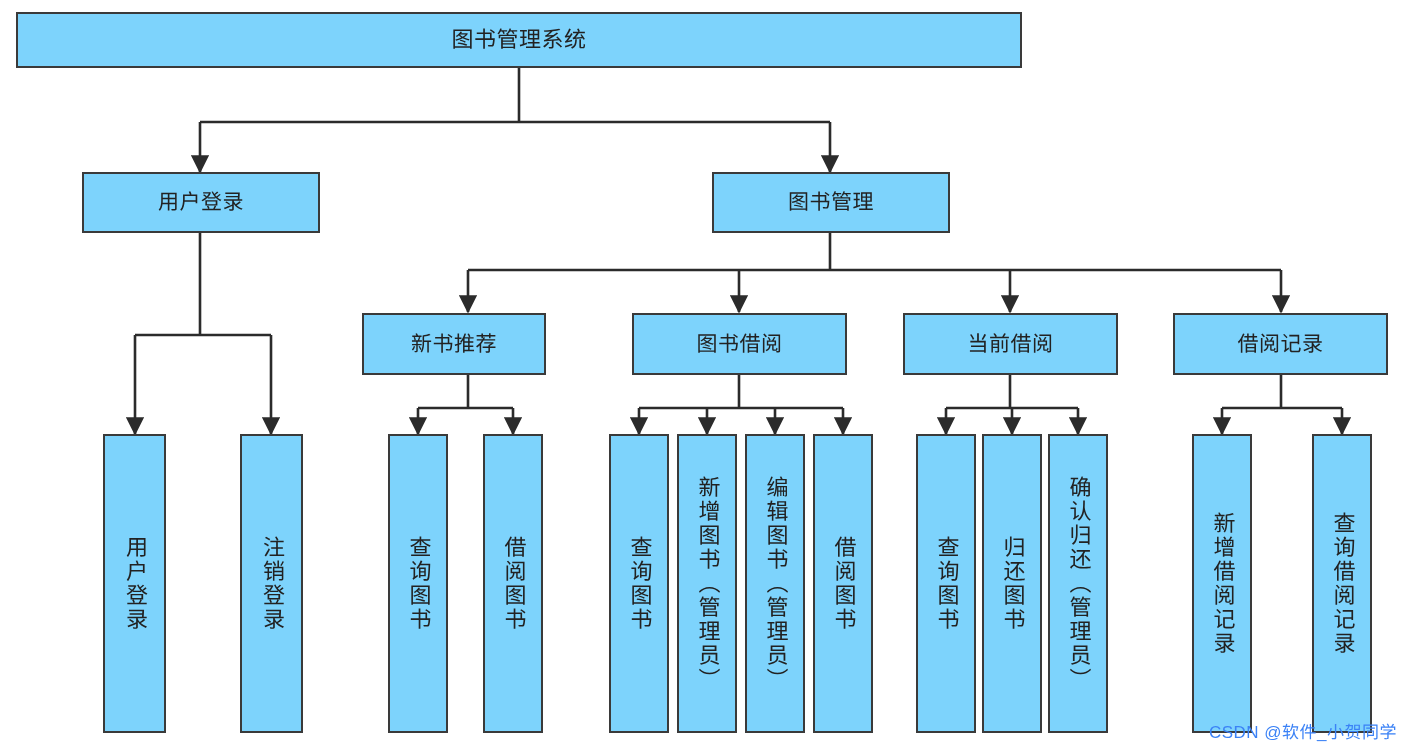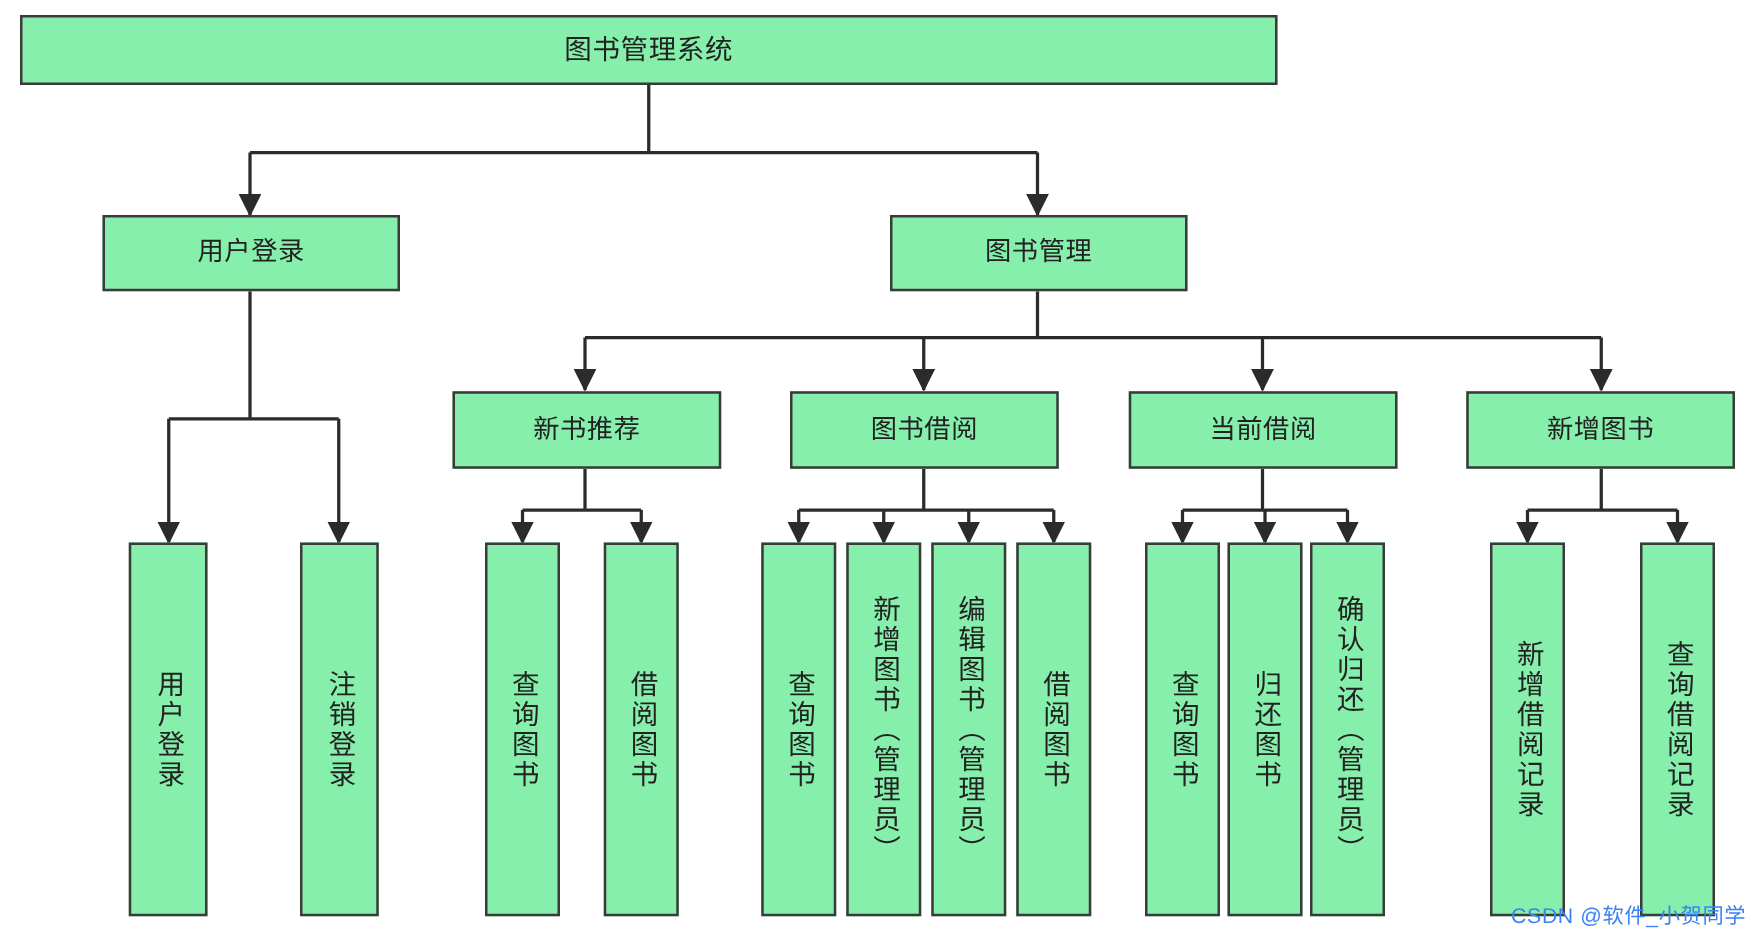--- a/index.html
+++ b/index.html
@@ -25,21 +25,21 @@
     left: 0;
     top: 0;
     width: 1405px;
     height: 747px;
     pointer-events: none;
   }
   
   .node {
     position: absolute;
     box-sizing: border-box;
-    background: #86efac;
+    background: #7dd3fc;
     border: 2px solid #3a3a3a;
     display: flex;
     align-items: center;
     justify-content: center;
     text-align: center;
     color: #222222;
   }
   .node .label {
     display: block;
     line-height: 1.18;
@@ -142,34 +142,34 @@
   </div>
 
   <div class="node horiz" style="left:82px; top:172px; width:238px; height:61px;">
     <span class="label">用户登录</span>
   </div>
 
   <div class="node horiz" style="left:712px; top:172px; width:238px; height:61px;text-align:center;">
     <span class="label">图书管理</span>
   </div>
 
-  <div class="node horiz" style="left:362px; top:313px; width:215px; height:62px;">
+  <div class="node horiz" style="left:362px; top:313px; width:184px; height:62px;">
     <span class="label">新书推荐</span>
   </div>
 
   <div class="node horiz" style="left:632px; top:313px; width:215px; height:62px;">
     <span class="label">图书借阅</span>
   </div>
 
   <div class="node horiz" style="left:903px; top:313px; width:215px; height:62px;">
     <span class="label">当前借阅</span>
   </div>
 
   <div class="node horiz" style="left:1173px; top:313px; width:215px; height:62px;">
-    <span class="label">新增图书</span>
+    <span class="label">借阅记录</span>
   </div>
 
   <div class="node vert" style="left:103px; top:434px; width:63px; height:299px;">
     <span class="label">用户登录</span>
   </div>
 
   <div class="node vert" style="left:240px; top:434px; width:63px; height:299px;">
     <span class="label">注销登录</span>
   </div>
 

